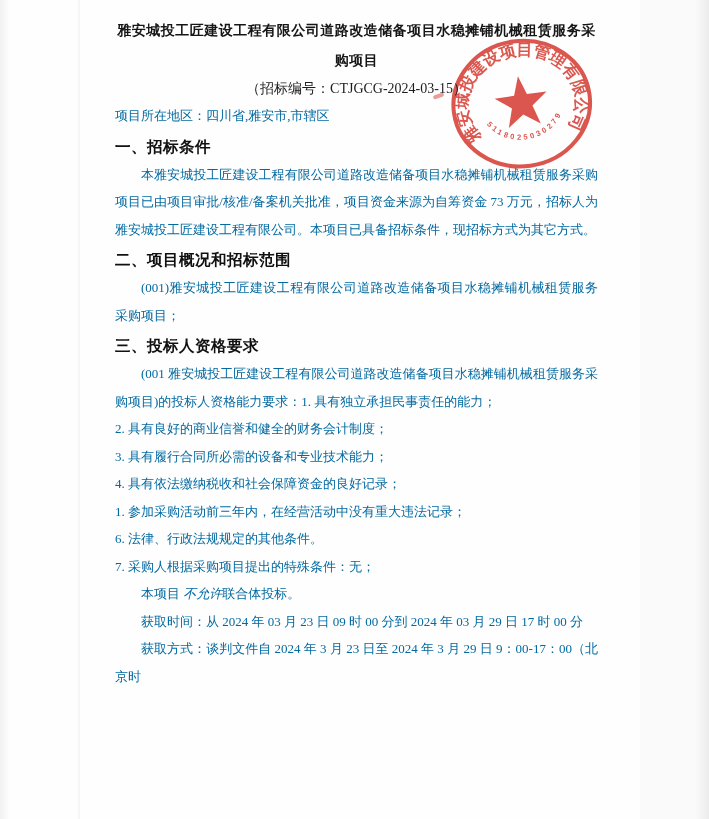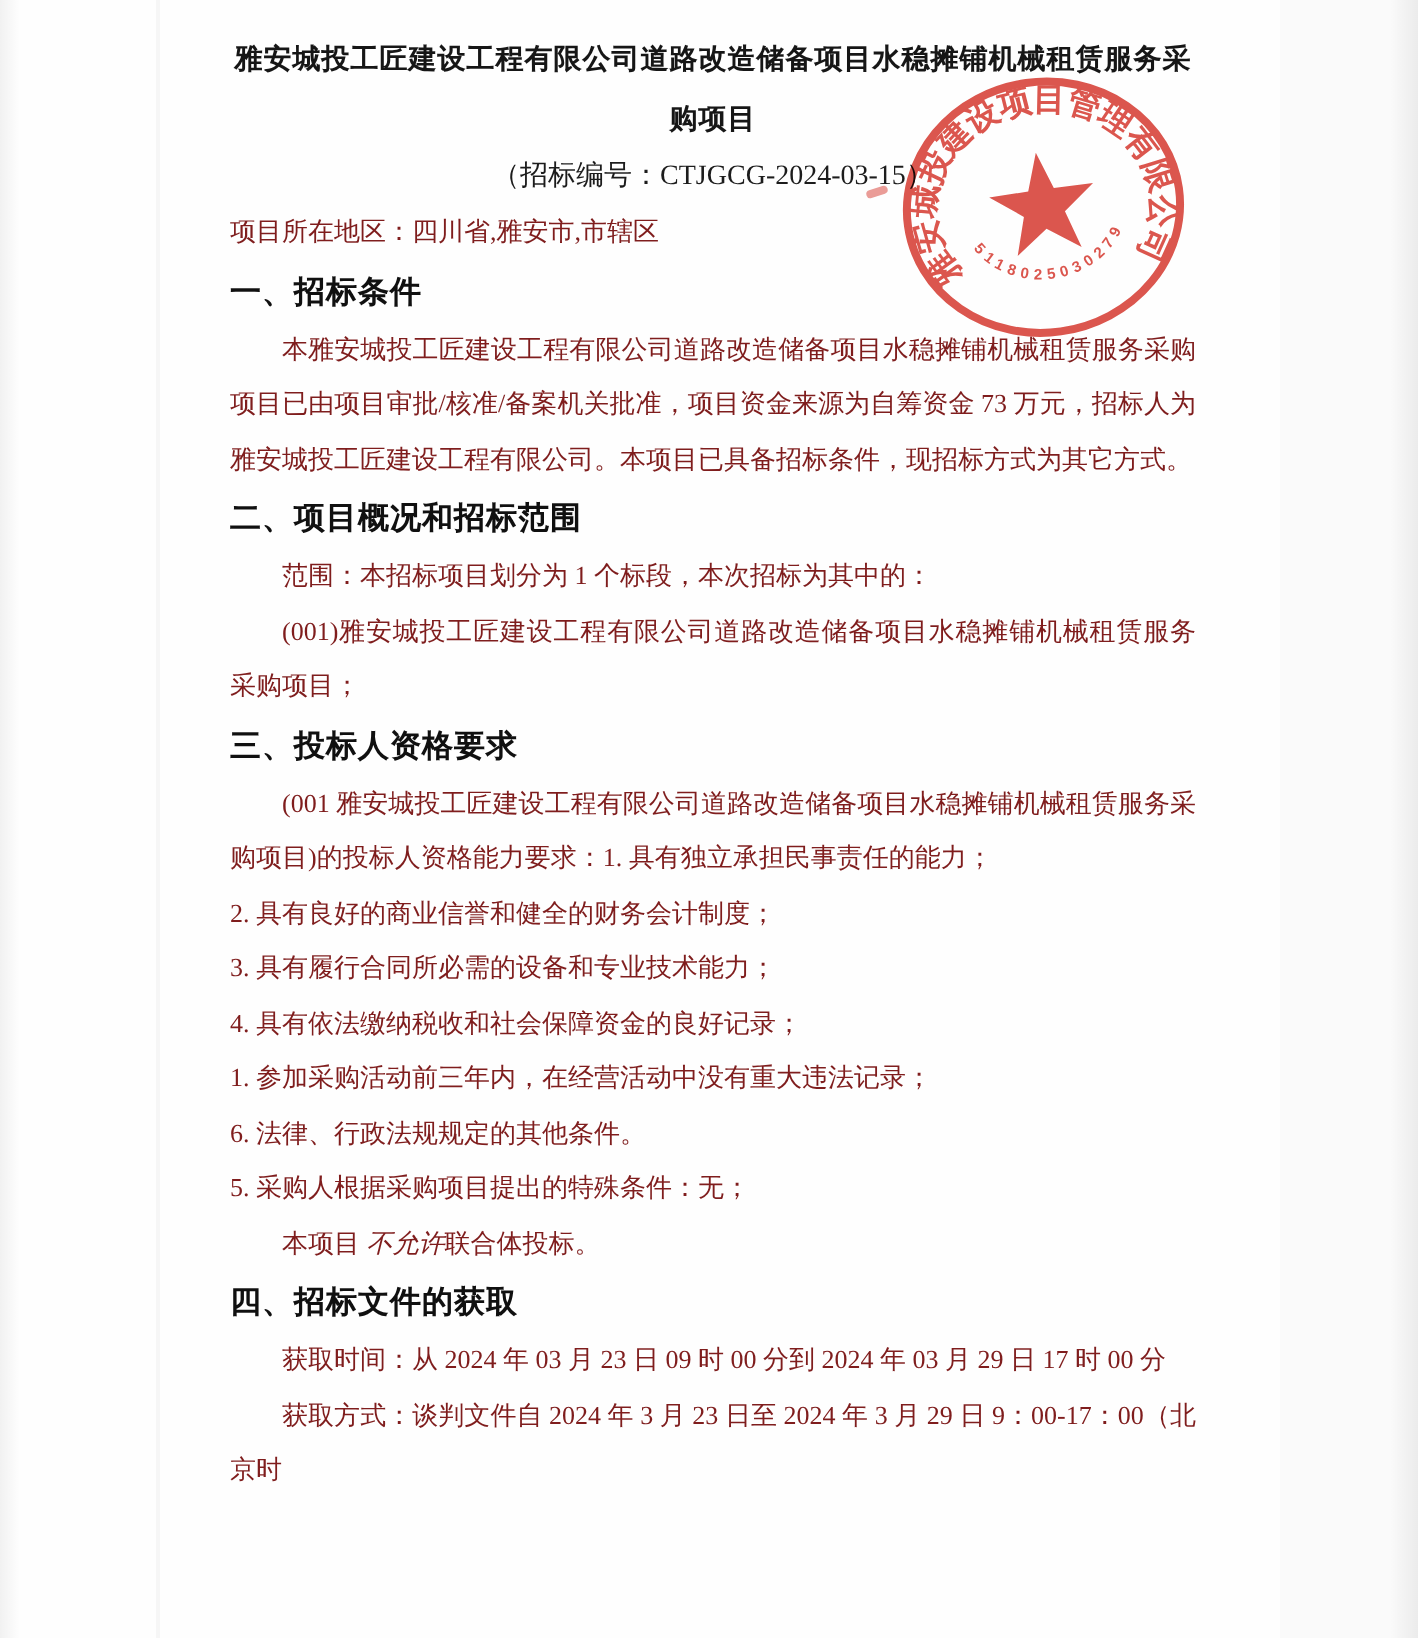--- a/index.html
+++ b/index.html
@@ -24,21 +24,21 @@
   .tender-no{
     margin:0;font-size:14px;line-height:26px;font-weight:400;color:#1c1c1c;
     text-align:center;
   }
   .location{margin:22px 0 0 0;font-size:13px;line-height:27px;}
   h2.sec{
     margin:2px 0 0 0;font-size:15.5px;line-height:29px;font-weight:700;color:#101010;
     letter-spacing:.5px;
   }
   p.body{
-    margin:0;font-size:13px;line-height:27.5px;text-align:justify;color:#7f1d1d;
+    margin:0;font-size:13px;line-height:27.5px;text-align:justify;color:#0369a1;
   }
   p.indent{text-indent:2em;}
   p.body em{font-style:italic;}
   .stamp{
     position:absolute;left:446px;top:35px;width:152px;height:141px;
     opacity:.86;mix-blend-mode:multiply;transform:rotate(-8deg);
     transform-origin:50% 50%;
   }
   .red-speck{
     position:absolute;left:433px;top:94px;width:11px;height:4px;border-radius:2px;
@@ -58,34 +58,32 @@
   <div class="content">
     <p class="doc-title">雅安城投工匠建设工程有限公司道路改造储备项目水稳摊铺机械租赁服务采购项目</p>
     <p class="tender-no">（招标编号：CTJGCG-2024-03-15）</p>
 
     <p class="body location">项目所在地区：四川省,雅安市,市辖区</p>
 
     <h2 class="sec">一、招标条件</h2>
     <p class="body indent">本雅安城投工匠建设工程有限公司道路改造储备项目水稳摊铺机械租赁服务采购项目已由项目审批/核准/备案机关批准，项目资金来源为自筹资金 73 万元，招标人为雅安城投工匠建设工程有限公司。本项目已具备招标条件，现招标方式为其它方式。</p>
 
     <h2 class="sec">二、项目概况和招标范围</h2>
-    <p class="body indent">范围：本招标项目划分为 1 个标段，本次招标为其中的：</p>
     <p class="body indent">(001)雅安城投工匠建设工程有限公司道路改造储备项目水稳摊铺机械租赁服务采购项目；</p>
 
     <h2 class="sec">三、投标人资格要求</h2>
     <p class="body indent">(001 雅安城投工匠建设工程有限公司道路改造储备项目水稳摊铺机械租赁服务采购项目)的投标人资格能力要求：1. 具有独立承担民事责任的能力；</p>
     <p class="body">2. 具有良好的商业信誉和健全的财务会计制度；</p>
     <p class="body">3. 具有履行合同所必需的设备和专业技术能力；</p>
     <p class="body">4. 具有依法缴纳税收和社会保障资金的良好记录；</p>
     <p class="body">1. 参加采购活动前三年内，在经营活动中没有重大违法记录；</p>
     <p class="body">6. 法律、行政法规规定的其他条件。</p>
-    <p class="body">5. 采购人根据采购项目提出的特殊条件：无；</p>
+    <p class="body">7. 采购人根据采购项目提出的特殊条件：无；</p>
     <p class="body indent"><span>本项目 </span><em>不允许</em><span>联合体投标。</span></p>
 
-    <h2 class="sec">四、招标文件的获取</h2>
     <p class="body indent">获取时间：从 2024 年 03 月 23 日  09 时 00 分到 2024 年 03 月 29 日  17 时 00 分</p>
     <p class="body indent">获取方式：谈判文件自 2024 年 3 月 23 日至 2024 年 3 月 29 日 9：00-17：00（北京时</p>
   </div>
 
   <div class="red-speck"></div>
 
   <svg class="stamp" viewBox="0 0 160 148" xmlns="http://www.w3.org/2000/svg">
     <defs>
       <path id="ringPath" d="M 33.3,101.3 A 57,51 0 1 1 126.7,101.3" fill="none"></path>
       <path id="serialPath" d="M 38.7,85 A 44,38 0 0 0 121.3,85" fill="none"></path>

